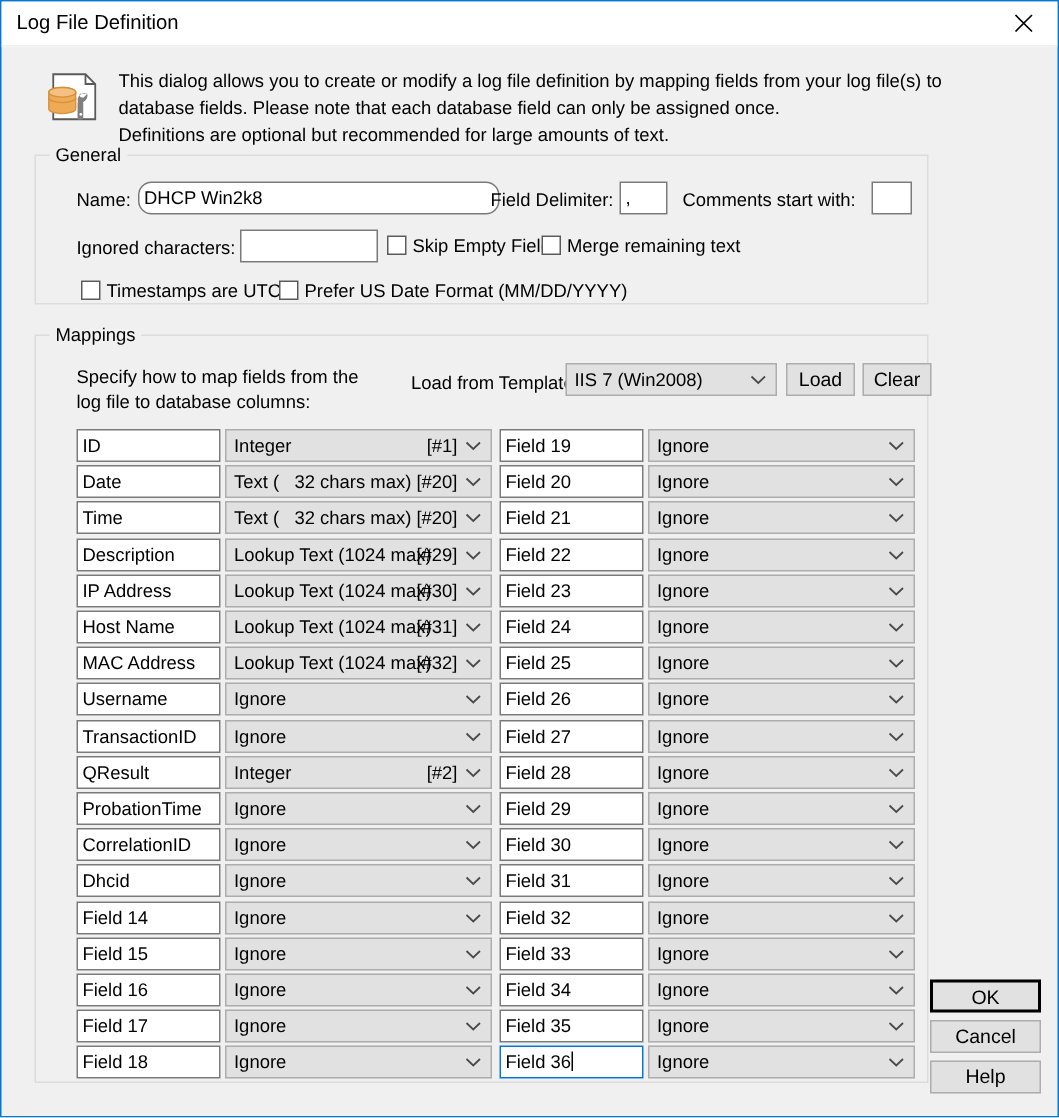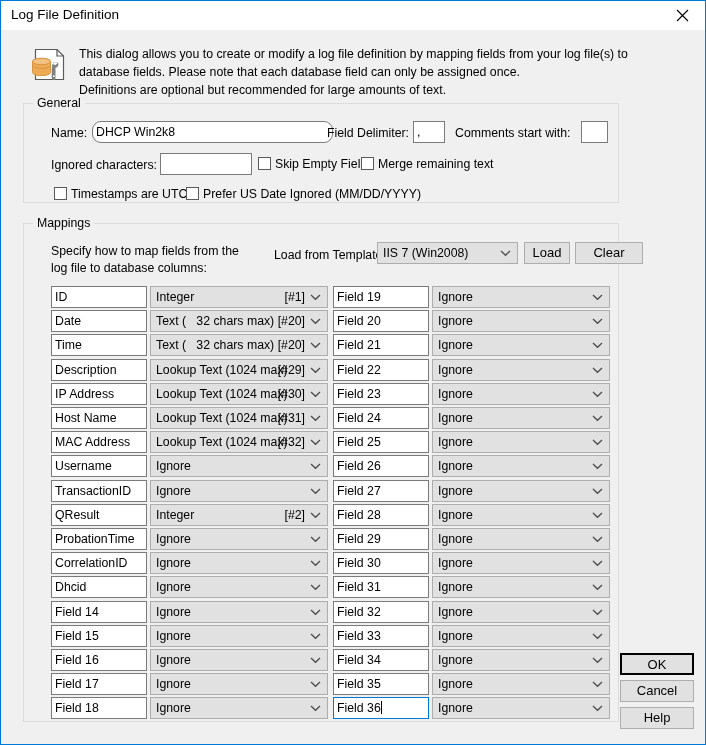--- a/index.html
+++ b/index.html
@@ -239,40 +239,40 @@
     <div class="chk" style="left:234px; top:53px;"></div>
     <div class="chk-label" style="left:251px; top:53px;">Skip Empty Fields</div>
 
     <div class="chk" style="left:337px; top:53px;"></div>
     <div class="chk-label" style="left:354px; top:53px;">Merge remaining text</div>
 
     <div class="chk" style="left:30px; top:83px;"></div>
     <div class="chk-label" style="left:47px; top:83px;">Timestamps are UTC</div>
 
     <div class="chk" style="left:162px; top:83px;"></div>
-    <div class="chk-label" style="left:179px; top:83px;">Prefer US Date Ignored (MM/DD/YYYY)</div>
+    <div class="chk-label" style="left:179px; top:83px;">Prefer US Date Format (MM/DD/YYYY)</div>
   </div>
 
   <div class="groupbox" id="mappings-group">
     <div class="group-title">Mappings</div>
 
     <div class="lbl" style="left:27px; top:20px;">Specify how to map fields from the</div>
     <div class="lbl" style="left:27px; top:37px;">log file to database columns:</div>
 
     <div class="lbl" style="left:250px; top:24px;">Load from Template:</div>
     <div class="combo" style="left:353px; top:18px; width:141px;">
       <span class="ctext">IIS 7 (Win2008)</span>
       <span class="arrow">
         <svg width="11" height="8" viewBox="0 0 11 8">
             <path d="M1 2 L5.5 6.3 L10 2" stroke="#4a4a4a" stroke-width="1.2" fill="none"></path>
           </svg>
       </span>
     </div>
     <div class="btn" style="left:500px; top:18px; width:46px; height:22px; line-height:20px;">Load</div>
-    <div class="btn" style="left:551px; top:18px; width:68px; height:22px; line-height:20px;">Clear</div>
+    <div class="btn" style="left:551px; top:18px; width:46px; height:22px; line-height:20px;">Clear</div>
 
     <div id="map-left">
         <div class="txtbox map-name" style="left: 27px; top: 62px;">ID</div>
         <div class="combo map-combo" style="left: 126px; top: 62px;">
           <span class="ctext" style="white-space: pre;">Integer</span>
           <span class="cidx" style="right: 22px;">[#1]</span>
           <span class="arrow">
             <svg width="11" height="8" viewBox="0 0 11 8">
               <path d="M1 2 L5.5 6.3 L10 2" stroke="#4a4a4a" stroke-width="1.2" fill="none"></path>
             </svg>

